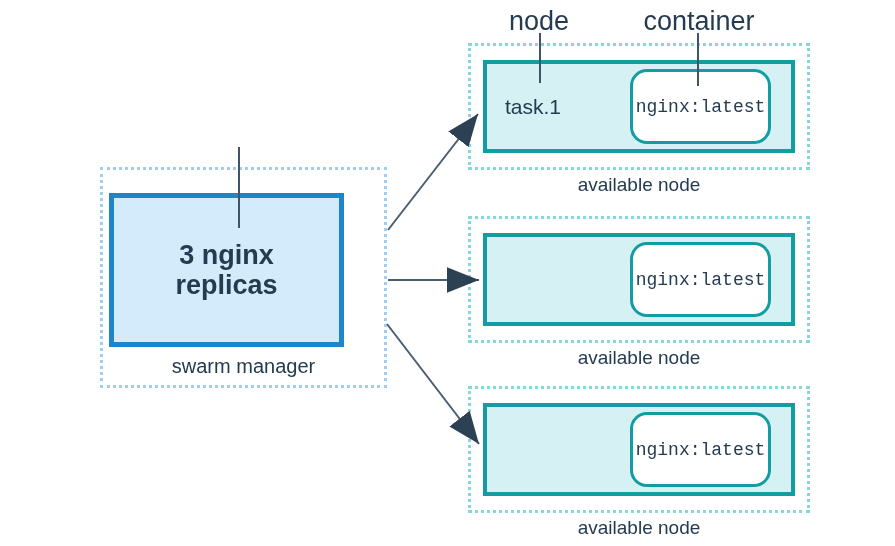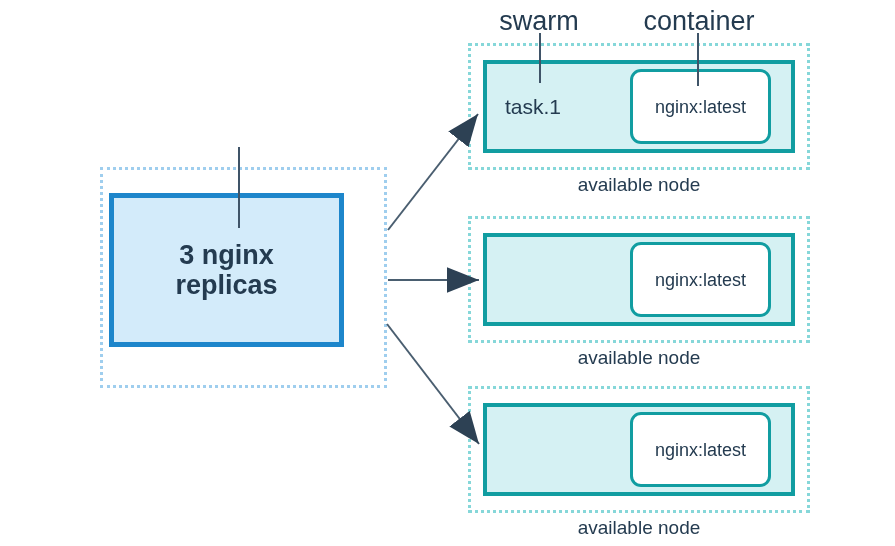--- a/index.html
+++ b/index.html
@@ -121,25 +121,26 @@
     align-items: center;
     font-size: 21px;
     line-height: 1;
   }
   .container-box {
     position: absolute;
     left: 143px; top: 5px;
     width: 141px; height: 75px;
     background: var(--container-fill, #ffffff);
     border: 3px solid var(--node-border, #119da1);
-    border-radius: 11px;
+    border-radius: 17px;
     box-sizing: border-box;
     display: flex;
     align-items: center;
     justify-content: center;
+    font-family: Liberation Mono, monospace;
   }
   .container-name {
     font-size: 18px;
     line-height: 1;
     white-space: nowrap;
   }
   .node-caption {
     position: absolute;
     left: 0; top: 132px;
     width: 342px;
@@ -160,27 +161,28 @@
       </marker>
     </defs>
     <line class="pointer-line" x1="239" y1="147" x2="239" y2="228"></line>
     <line class="pointer-line" x1="540" y1="33" x2="540" y2="83"></line>
     <line class="pointer-line" x1="698" y1="33" x2="698" y2="86"></line>
     <line class="arrow-line" x1="388" y1="230" x2="478" y2="114" marker-end="url(#arrowhead)"></line>
     <line class="arrow-line" x1="388" y1="280" x2="479" y2="280" marker-end="url(#arrowhead)"></line>
     <line class="arrow-line" x1="387" y1="324" x2="479" y2="444" marker-end="url(#arrowhead)"></line>
   </svg>
 
-  <div class="float-label task-label">swarm</div>
+  <div class="float-label task-label">node</div>
   <div class="float-label container-label">container</div>
 
   <div class="manager-group">
     <div class="service-box">
       <div class="service-box-label">3 nginx replicas</div>
     </div>
+    <div class="manager-caption">swarm manager</div>
   </div>
 
   <div class="node-group ng1">
     <div class="node-dashed">
       <div class="task-box">
         <span class="task-name">task.1</span>
         <div class="container-box">
           <span class="container-name">nginx:latest</span>
         </div>
       </div>

